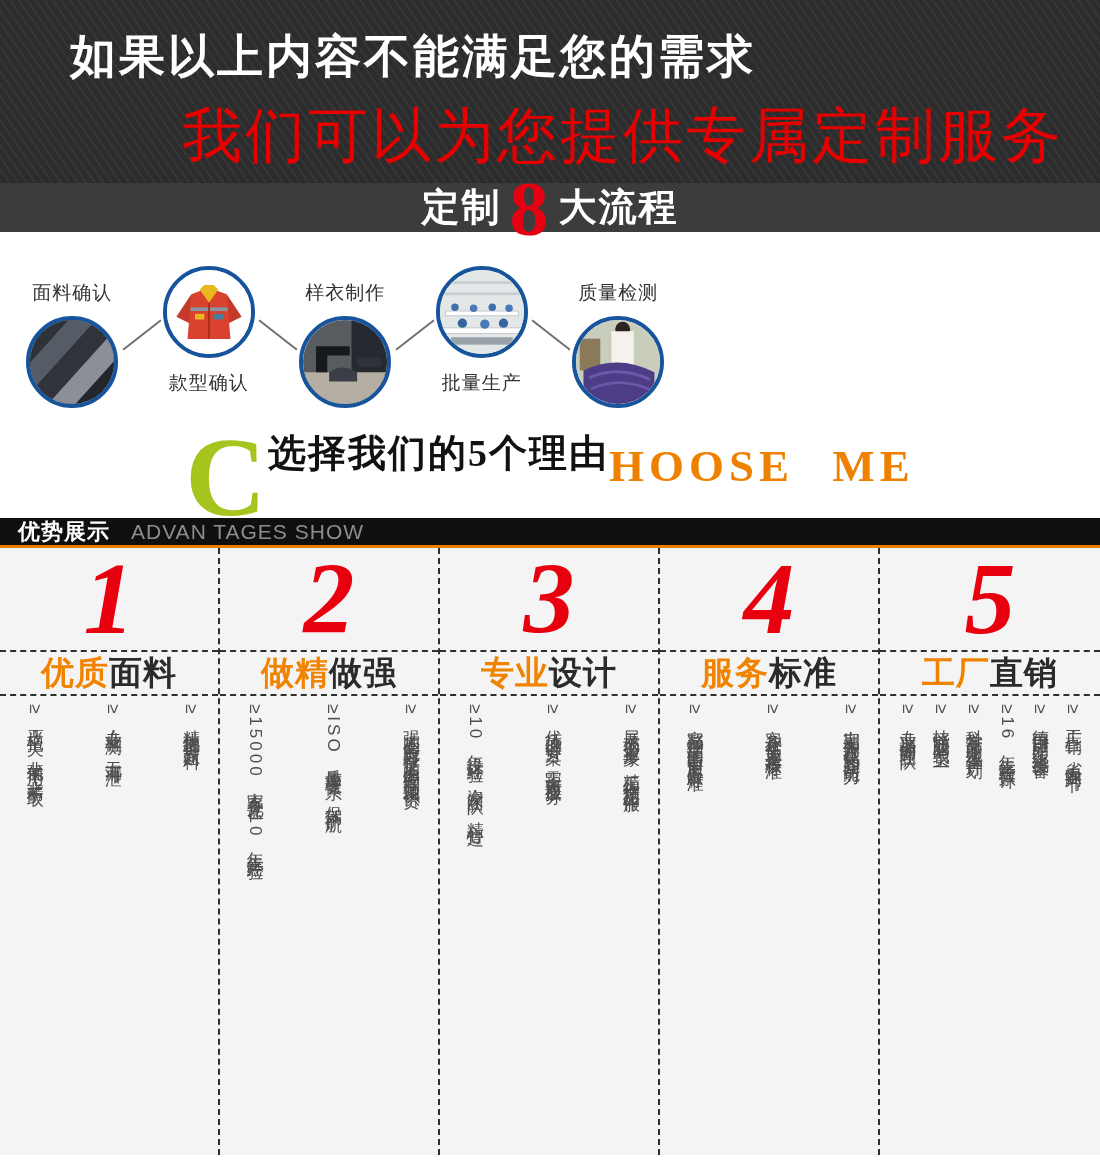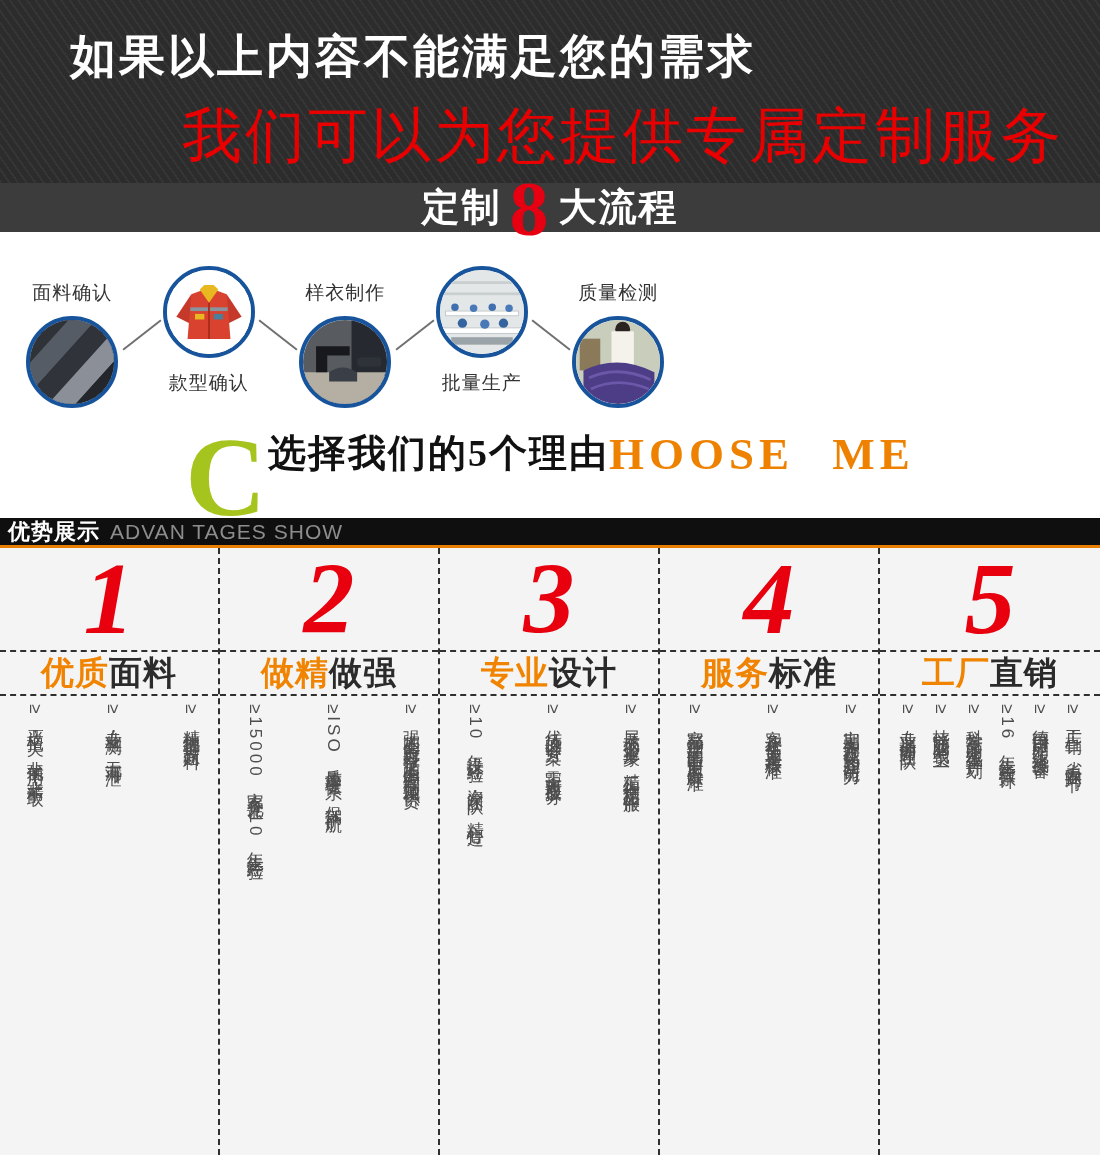--- a/index.html
+++ b/index.html
@@ -46,24 +46,24 @@
     content:""; position:absolute; top:102px; right:-25px; width:48px; height:2px; background:#707070; z-index:3;
   }
   .step.up:not(:last-child)::after { transform:rotate(38deg); }
   .step.down:not(:last-child)::after { transform:rotate(-38deg); }
 
   
   .choose-head { height:86px; background:#fff; display:flex; justify-content:center; align-items:flex-start; padding-top:2px; }
   .big-c { font-family:"Liberation Serif", serif; font-size:112px; font-weight:bold; color:#a6c41e; line-height:0.78; margin-right:2px; }
   .choose-titles { display:flex; flex-direction:row; }
   .choose-cn { font-family:"Liberation Serif", serif; font-size:38px; font-weight:bold; color:#111; letter-spacing:2px; line-height:1.05; }
-  .choose-en { font-family:"Liberation Serif", serif; font-size:45px; font-weight:bold; color:#ee8200; letter-spacing:5px; word-spacing:22px; line-height:0.92; }
-
-  
-  .adv-bar { height:30px; background:#0f0f0f; border-bottom:3px solid #e87d00; display:flex; align-items:center; padding-left:8px; }
+  .choose-en { font-family:"Liberation Serif", serif; font-size:45px; font-weight:bold; color:#ee8200; letter-spacing:5px; word-spacing:22px; line-height:0.92;margin-top:12px; }
+
+  
+  .adv-bar { height:30px; background:#0f0f0f; border-bottom:3px solid #e87d00; display:flex; align-items:center; padding-left:18px;gap:11px; }
   .adv-cn { color:#fff; font-size:22px; font-weight:bold; letter-spacing:1px; margin-right:10px; }
   .adv-en { color:#8d8d8d; font-size:21px; letter-spacing:1px; }
 
   
   .columns { height:607px; background:#f4f4f4; display:flex; }
   .col { width:20%; border-right:2px dashed #2f2f2f; display:flex; flex-direction:column; }
   .col:last-child { border-right:none; }
   .num-area { height:102px; display:flex; align-items:center; justify-content:center; }
   .num { font-family:"Liberation Serif", serif; font-style:italic; font-weight:bold; font-size:102px; color:#e8000f; line-height:0.9; }
   .col-header {

